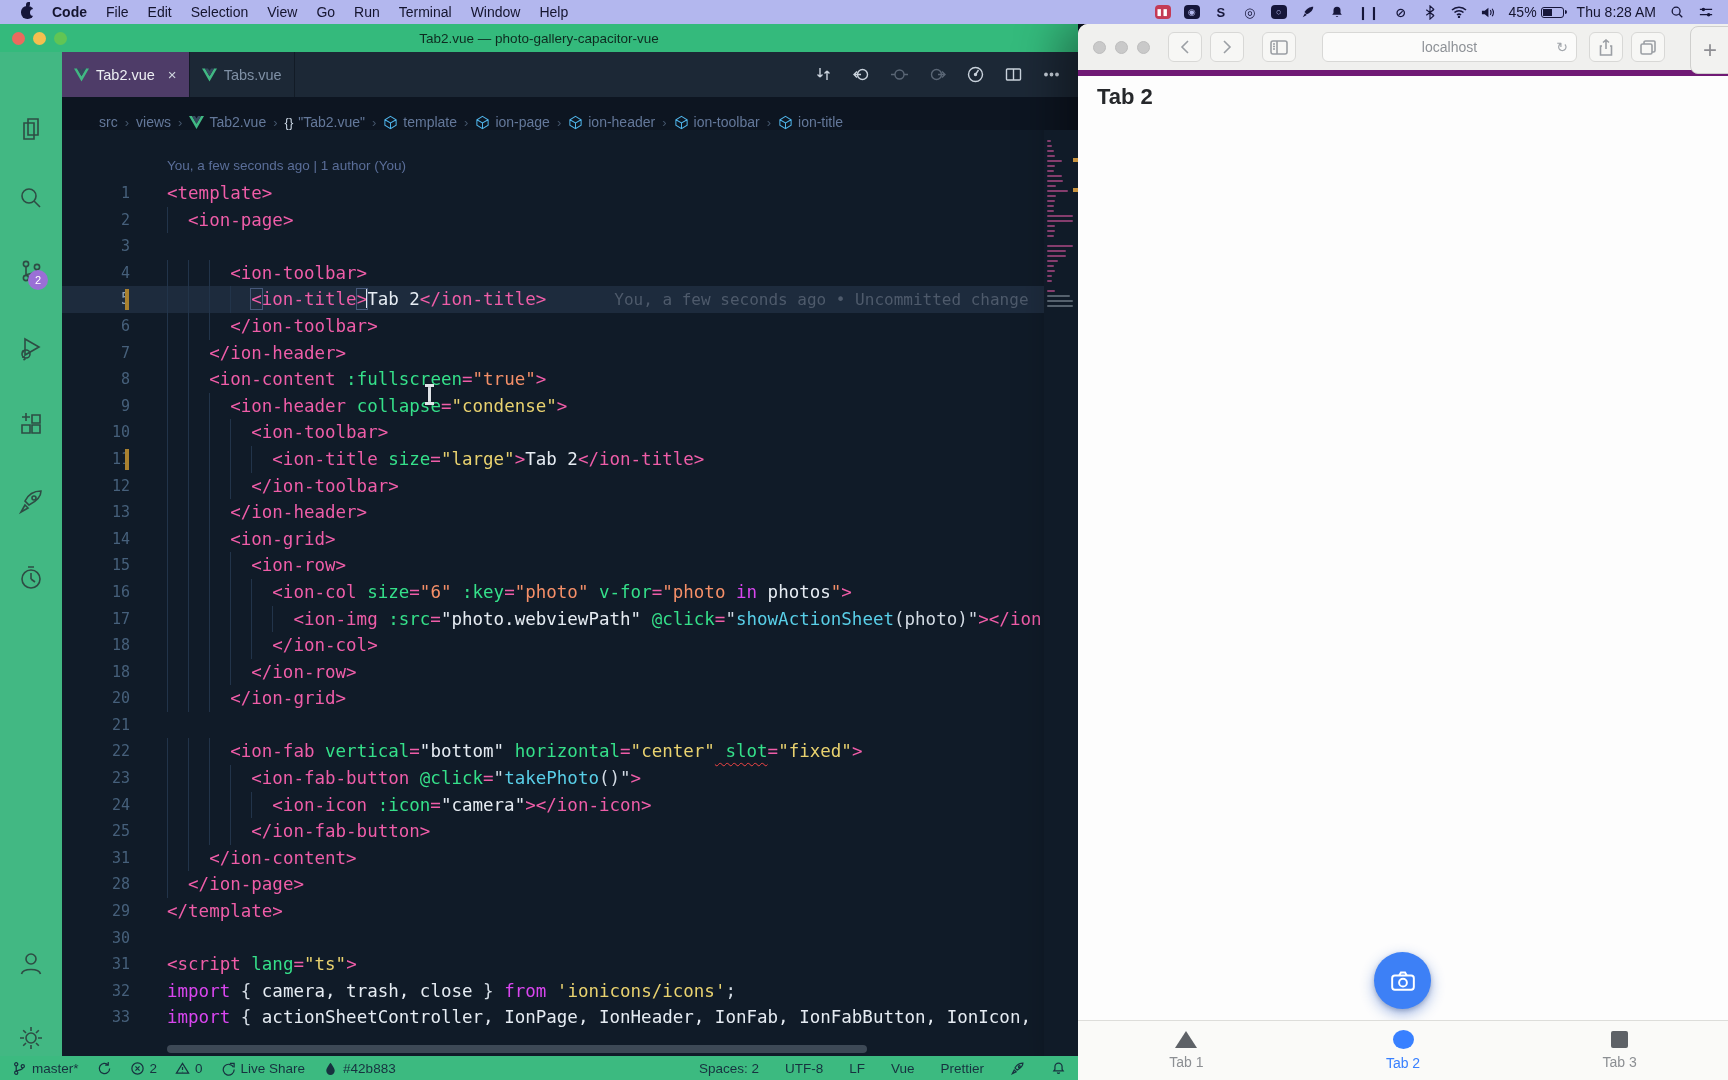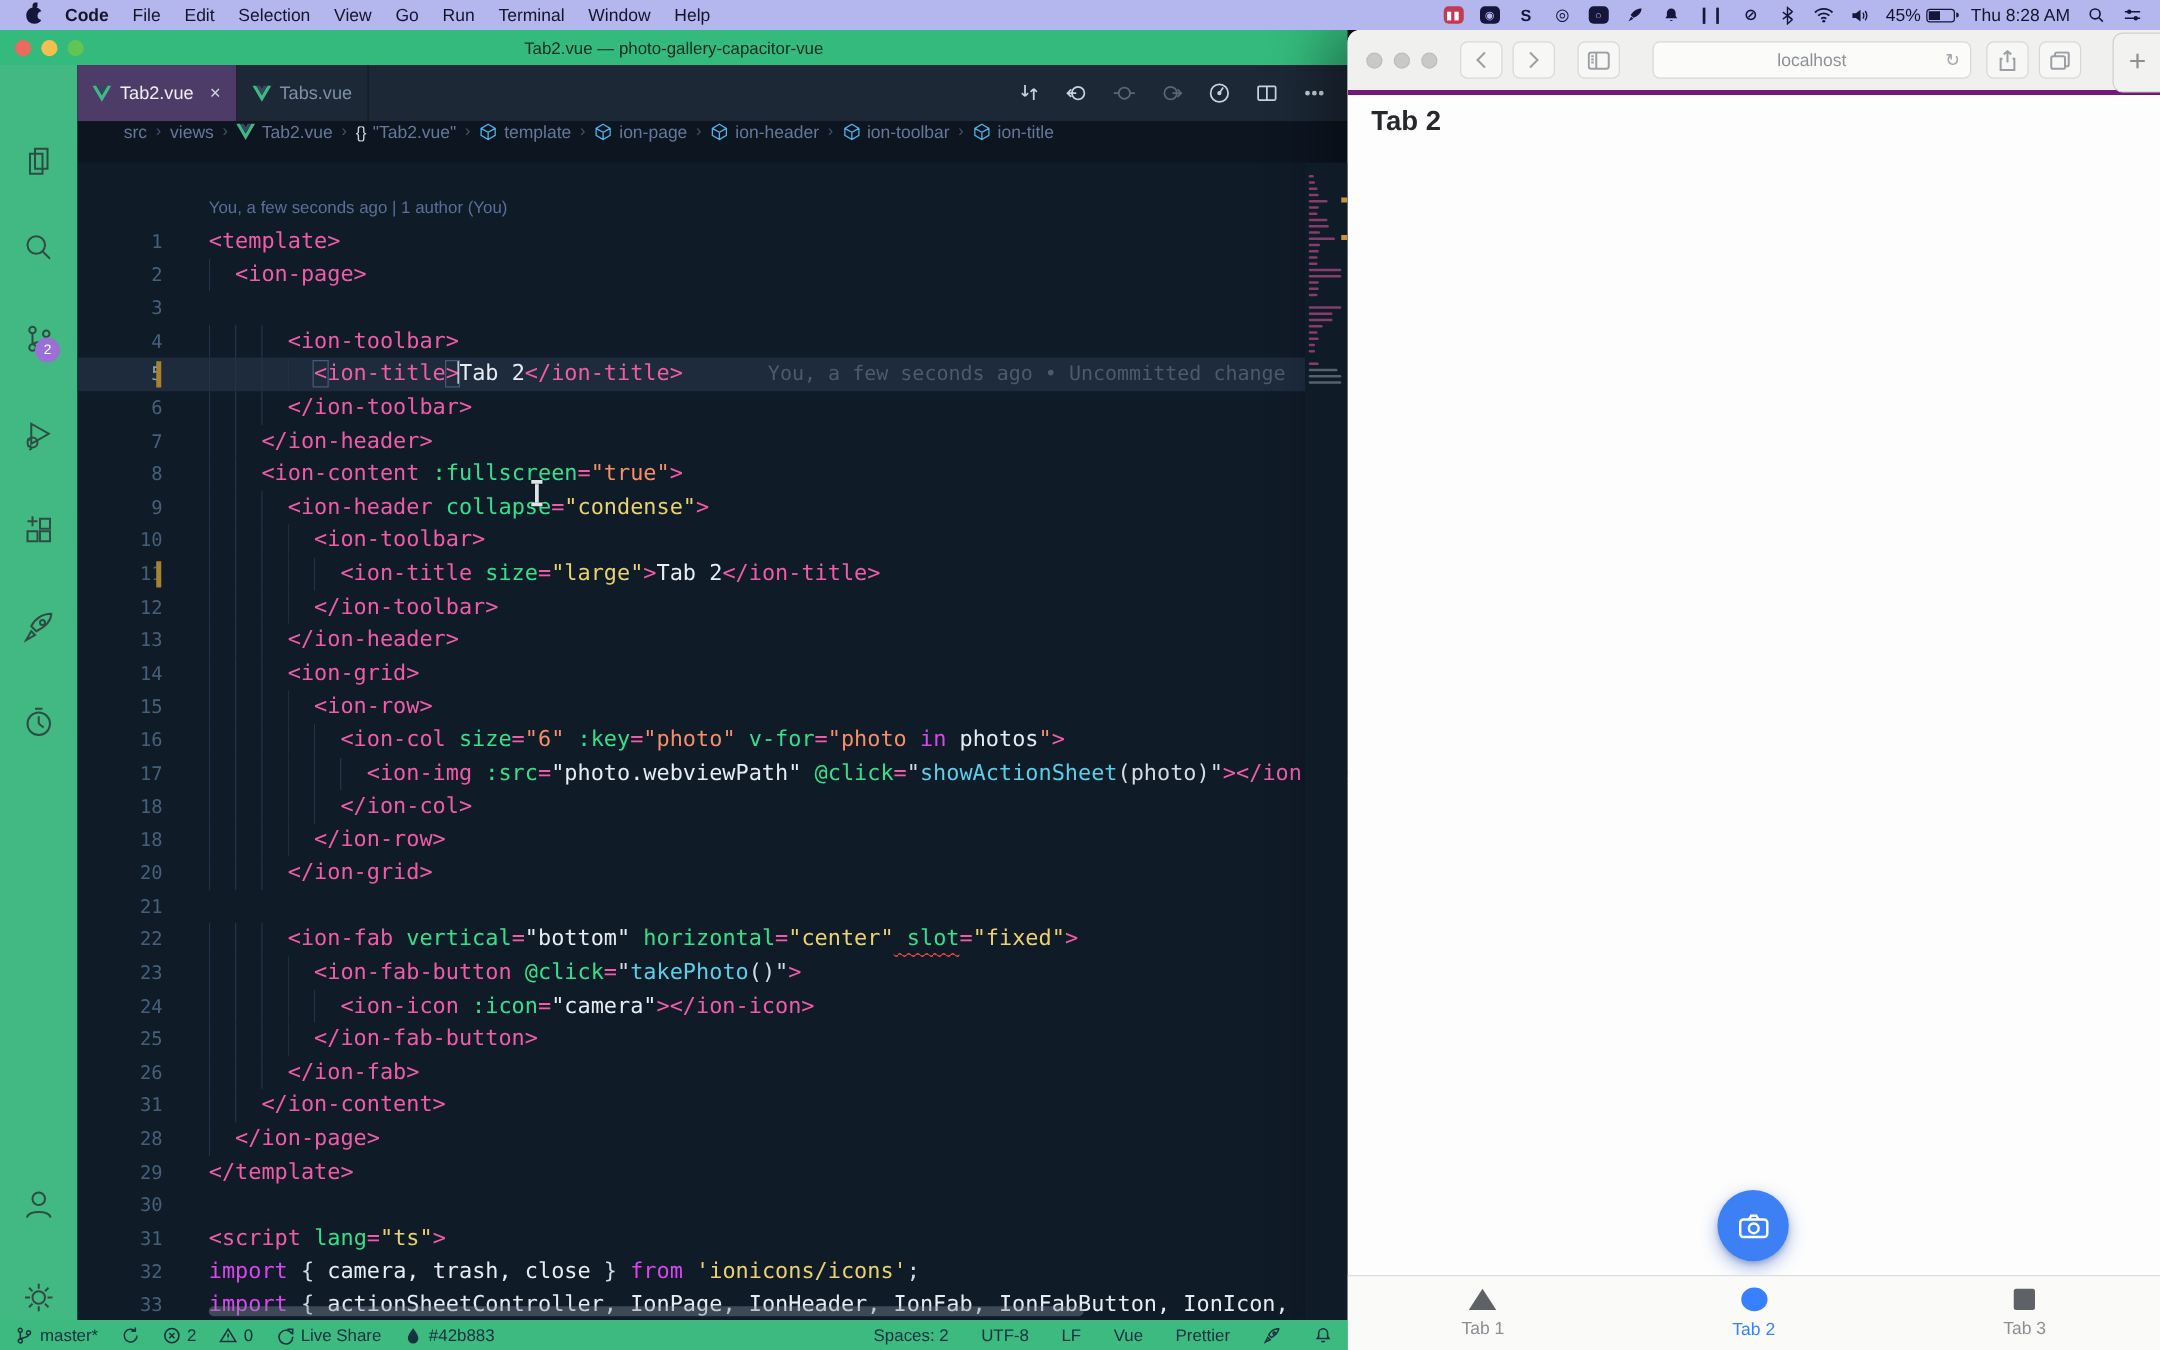--- a/index.html
+++ b/index.html
@@ -52,21 +52,21 @@
             border-right:1px solid #121b26; }
   .ed-tab.active { background:#4e3c68; color:#eceef2; }
   .tab-close { margin-left:6px; font-size:15px; color:#cfd6de; }
   .ed-actions { margin-left:auto; display:flex; align-items:center; gap:12px; padding-right:14px; }
   .ed-act { width:26px; height:26px; display:flex; align-items:center; justify-content:center; color:#c9d2dc; }
   .ed-act.dim { color:#5a6675; }
   .ed-act svg { width:19px; height:19px; stroke:currentColor; stroke-width:1.4; fill:none; }
 
   
   #breadcrumbs { position:absolute; left:62px; top:73px; width:1016px; height:33px; background:#0d1521;
-                 display:flex; align-items:flex-start; padding-left:37px; font-size:14px; color:#64789a;
+                 display:flex; align-items:flex-end; padding-left:37px; font-size:14px; color:#64789a;
                  white-space:nowrap; overflow:hidden; }
   .crumb { display:flex; align-items:center; gap:5px; }
   .crumb-sep { margin:0 7px; color:#44556b; font-size:13px; }
   .crumb .braces { color:#c8d3e0; font-size:13px; }
   .crumb svg { width:15px; height:15px; }
 
   
   #editor { position:absolute; left:62px; top:106px; width:1016px; height:926px; background:#101b28;
             overflow:hidden; }
   #codelens { position:absolute; left:105px; top:28px; font-size:13.5px; color:#5a6e99; }
@@ -104,21 +104,21 @@
   .sb-item { display:flex; align-items:center; gap:5px; margin-right:18px; white-space:nowrap; }
   .sb-left { display:flex; align-items:flex-end; padding-left:12px; }
   .sb-right { margin-left:auto; display:flex; align-items:center; padding-right:12px; }
   .sb-right .sb-item { margin-right:0; margin-left:26px; }
   .sb-item svg { width:15px; height:15px; stroke:#17323f; stroke-width:1.3; fill:none; }
 
   
   #safari { position:absolute; left:1078px; top:24px; width:650px; height:1056px; background:#fdfdfd;
             border-radius:10px 0 0 0; box-shadow:-18px 0 45px rgba(0,0,0,.38); overflow:hidden; }
   #sf-toolbar { position:absolute; left:0; top:0; width:100%; height:52px; background:#f0f0ee;
-                border-bottom:4px solid #701a75; display:flex; align-items:center; }
+                border-bottom:6px solid #701a75; display:flex; align-items:center; }
   .sf-dots { display:flex; gap:9px; margin:0 18px 0 15px; }
   .sf-dots span { width:13px; height:13px; border-radius:50%; background:#c9c9c9; border:1px solid #bdbdbd; }
   .sf-btn { height:30px; min-width:34px; display:flex; align-items:center; justify-content:center;
             border:1px solid #d8d8d6; border-radius:6px; background:#f7f7f5; color:#9b9fa4;
             font-size:17px; margin-right:8px; }
   .sf-btn svg { stroke:#9b9fa4; stroke-width:1.6; fill:none; }
   #sf-url { width:255px; height:30px; margin:0 12px 0 18px; background:#fbfbfa; border:1px solid #d8d8d6;
             border-radius:6px; display:flex; align-items:center; justify-content:center; position:relative;
             color:#8e9297; font-size:14px; }
   #sf-url .reload { position:absolute; right:8px; font-size:14px; color:#a2a6ab; }
@@ -410,21 +410,20 @@
         <div class="line"><span class="gutter">16</span><span class="code"><span class="ig"></span><span class="ig"></span><span class="ig"></span><span class="ig"></span><span class="ig"></span><span class="t-tag">&lt;ion-col</span><span class="t-at"> size</span><span class="t-eq">=</span><span class="t-so">"6"</span><span class="t-at"> :key</span><span class="t-eq">=</span><span class="t-so">"photo"</span><span class="t-at"> v-for</span><span class="t-eq">=</span><span class="t-so">"photo</span><span class="t-kw"> in </span><span class="t-tx">photos</span><span class="t-so">"</span><span class="t-tag">&gt;</span></span></div>
         <div class="line"><span class="gutter">17</span><span class="code"><span class="ig"></span><span class="ig"></span><span class="ig"></span><span class="ig"></span><span class="ig"></span><span class="ig"></span><span class="t-tag">&lt;ion-img</span><span class="t-at"> :src</span><span class="t-eq">=</span><span class="t-tx">"photo.webviewPath"</span><span class="t-at"> @click</span><span class="t-eq">=</span><span class="t-pn">"</span><span class="t-fn">showActionSheet</span><span class="t-pn">(photo)"</span><span class="t-tag">&gt;&lt;/ion-img&gt;</span></span></div>
         <div class="line"><span class="gutter">18</span><span class="code"><span class="ig"></span><span class="ig"></span><span class="ig"></span><span class="ig"></span><span class="ig"></span><span class="t-tag">&lt;/ion-col&gt;</span></span></div>
         <div class="line"><span class="gutter">18</span><span class="code"><span class="ig"></span><span class="ig"></span><span class="ig"></span><span class="ig"></span><span class="t-tag">&lt;/ion-row&gt;</span></span></div>
         <div class="line"><span class="gutter">20</span><span class="code"><span class="ig"></span><span class="ig"></span><span class="ig"></span><span class="t-tag">&lt;/ion-grid&gt;</span></span></div>
         <div class="line"><span class="gutter">21</span><span class="code"></span></div>
         <div class="line"><span class="gutter">22</span><span class="code"><span class="ig"></span><span class="ig"></span><span class="ig"></span><span class="t-tag">&lt;ion-fab</span><span class="t-at"> vertical</span><span class="t-eq">=</span><span class="t-tx">"bottom"</span><span class="t-at"> horizontal</span><span class="t-eq">=</span><span class="t-sy">"center"</span><span class="t-atq"> slot</span><span class="t-eq">=</span><span class="t-sy">"fixed"</span><span class="t-tag">&gt;</span></span></div>
         <div class="line"><span class="gutter">23</span><span class="code"><span class="ig"></span><span class="ig"></span><span class="ig"></span><span class="ig"></span><span class="t-tag">&lt;ion-fab-button</span><span class="t-at"> @click</span><span class="t-eq">=</span><span class="t-pn">"</span><span class="t-fn">takePhoto</span><span class="t-pn">()"</span><span class="t-tag">&gt;</span></span></div>
         <div class="line"><span class="gutter">24</span><span class="code"><span class="ig"></span><span class="ig"></span><span class="ig"></span><span class="ig"></span><span class="ig"></span><span class="t-tag">&lt;ion-icon</span><span class="t-at"> :icon</span><span class="t-eq">=</span><span class="t-tx">"camera"</span><span class="t-tag">&gt;&lt;/ion-icon&gt;</span></span></div>
         <div class="line"><span class="gutter">25</span><span class="code"><span class="ig"></span><span class="ig"></span><span class="ig"></span><span class="ig"></span><span class="t-tag">&lt;/ion-fab-button&gt;</span></span></div>
-        <div class="line"><span class="gutter">26</span><span class="code"><span class="ig"></span><span class="ig"></span><span class="ig"></span><span class="t-tag">&lt;/ion-fab&gt;</span></span></div>
         <div class="line"><span class="gutter">31</span><span class="code"><span class="ig"></span><span class="ig"></span><span class="t-tag">&lt;/ion-content&gt;</span></span></div>
         <div class="line"><span class="gutter">28</span><span class="code"><span class="ig"></span><span class="t-tag">&lt;/ion-page&gt;</span></span></div>
         <div class="line"><span class="gutter">29</span><span class="code"><span class="t-tag">&lt;/template&gt;</span></span></div>
         <div class="line"><span class="gutter">30</span><span class="code"></span></div>
         <div class="line"><span class="gutter">31</span><span class="code"><span class="t-tag">&lt;script</span><span class="t-at"> lang</span><span class="t-eq">=</span><span class="t-sy">"ts"</span><span class="t-tag">&gt;</span></span></div>
         <div class="line"><span class="gutter">32</span><span class="code"><span class="t-kw">import</span><span class="t-pn"> { </span><span class="t-tx">camera, trash, close</span><span class="t-pn"> } </span><span class="t-kw">from</span><span class="t-sy"> 'ionicons/icons'</span><span class="t-pn">;</span></span></div>
         <div class="line"><span class="gutter">33</span><span class="code"><span class="t-kw">import</span><span class="t-pn"> { </span><span class="t-tx">actionSheetController, IonPage, IonHeader, IonFab, IonFabButton, IonIcon,</span></span></div>
       </div>
     <div id="ibeam"></div>
     <div id="minimap">

